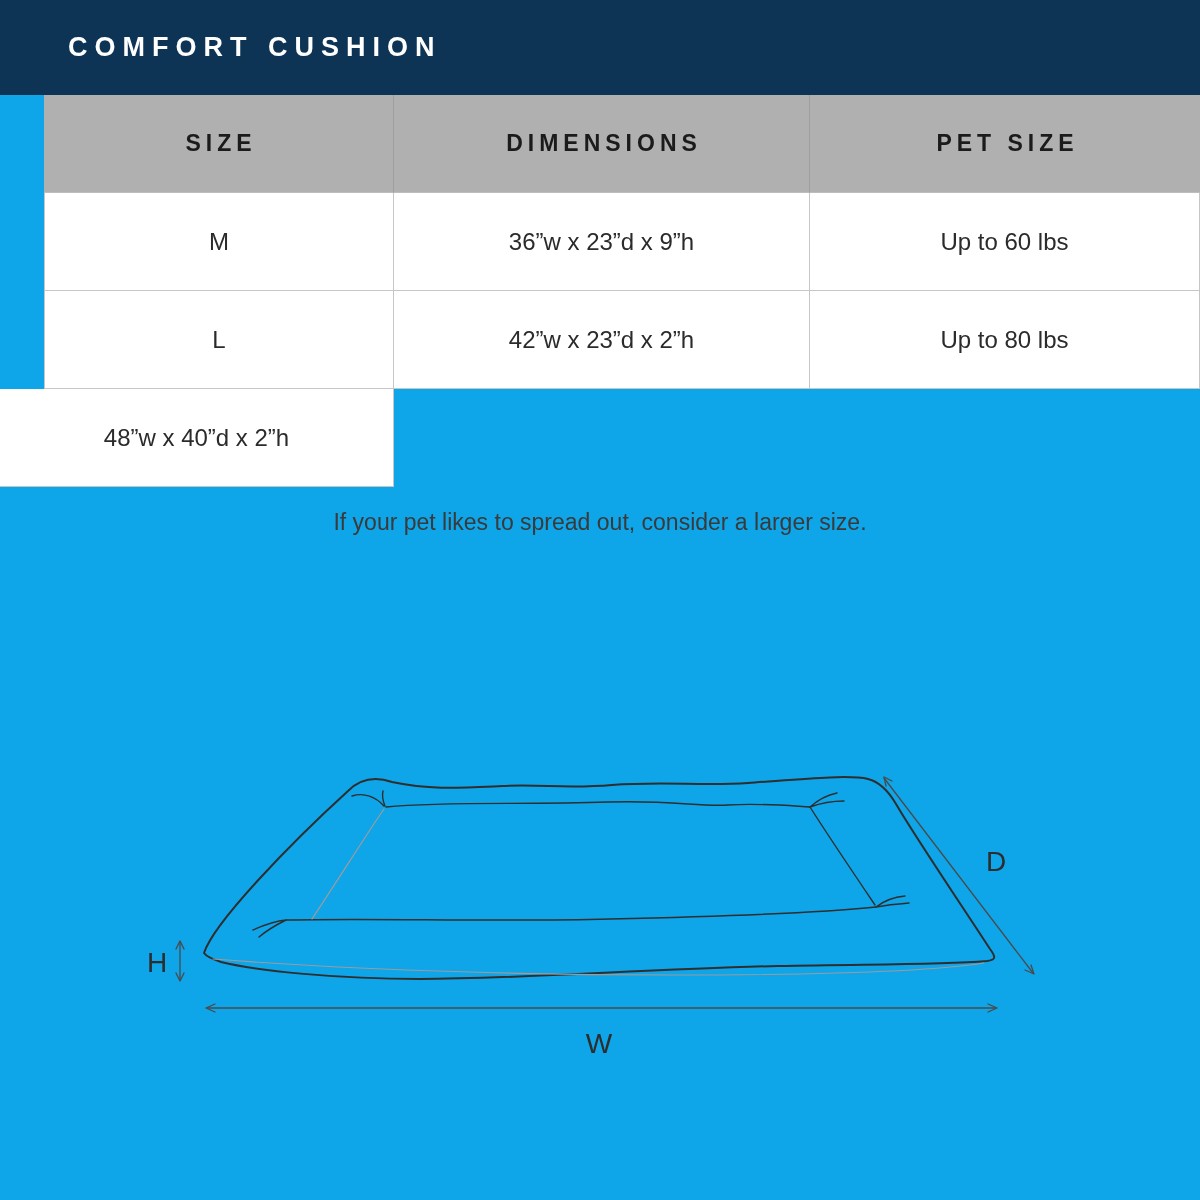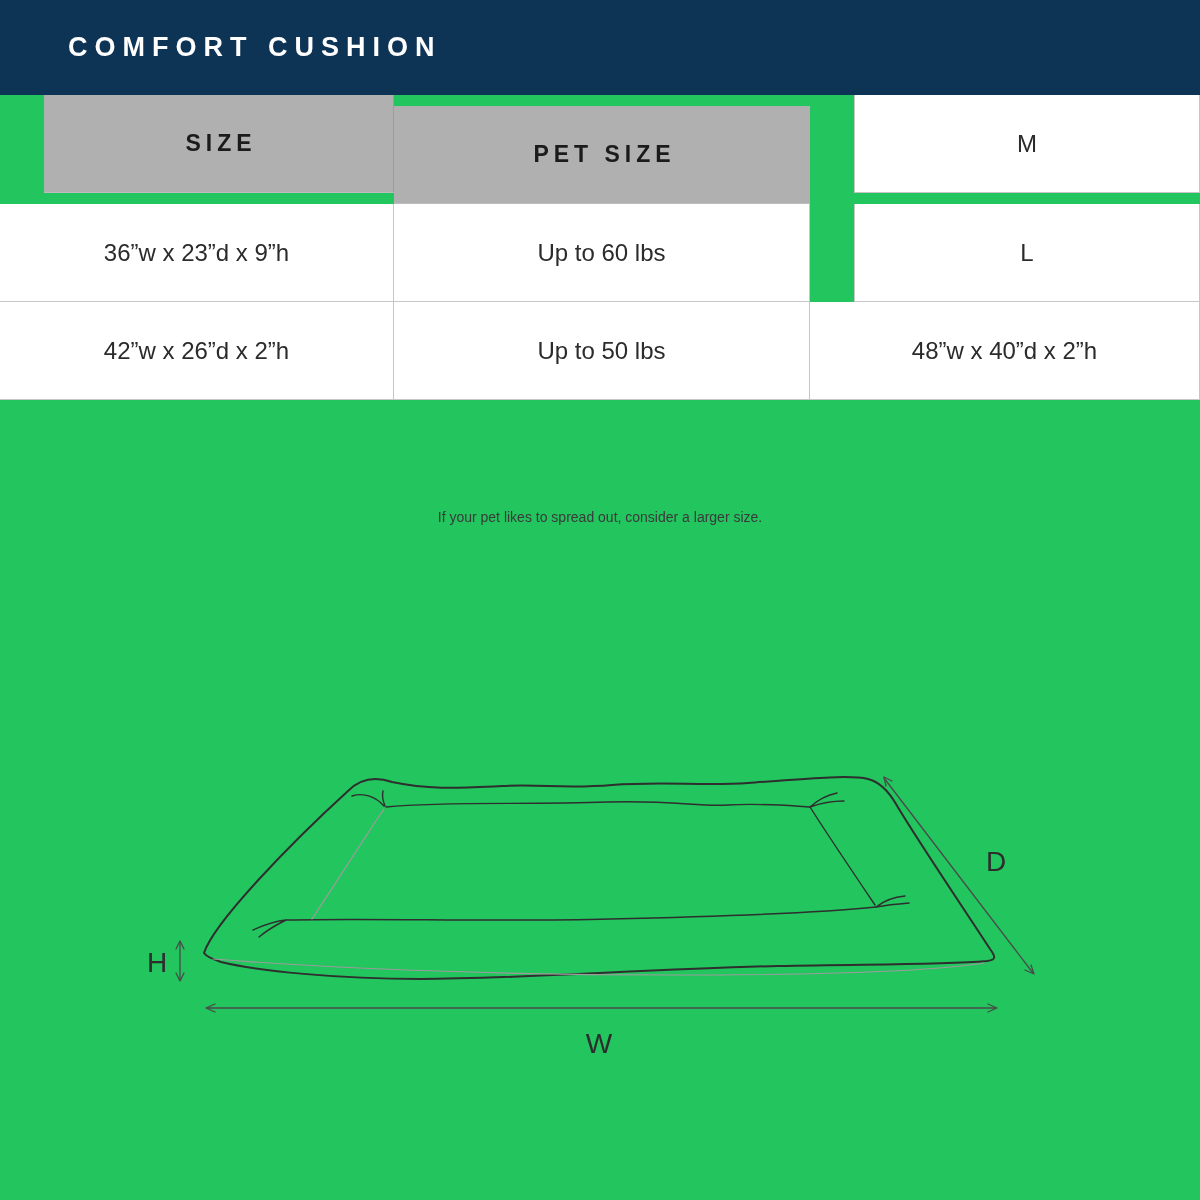--- a/index.html
+++ b/index.html
@@ -5,21 +5,21 @@
   html, body {
     margin: 0;
     padding: 0;
     background: #ffffff;
     font-family: "Liberation Sans", sans-serif;
   }
   .page {
     position: relative;
     width: 1200px;
     height: 1200px;
-    background: #22c55e;
+    background: #0ea5e9;
     overflow: hidden;
   }
   
   .titlebar {
     position: absolute;
     left: 0; top: 0;
     width: 1200px; height: 95px;
     background: #0d3355;
     display: flex;
     align-items: center;
@@ -58,28 +58,28 @@
     background: #b0b0b0;
     color: #1b1b1b;
     font-weight: bold;
     font-size: 23px;
     letter-spacing: 5px;
     padding-left: 5px; 
     border-right: 1px solid #9d9d9d;
     border-bottom: 1px solid #bdbdbd;
   }
   .cell.head.first-col { border-left: none; }
-  .cell.head.last-col { border-right: none; margin-top: 11px; }
+  .cell.head.last-col { border-right: none; }
   
   .note {
     position: absolute;
     left: 0; top: 509px;
     width: 1200px;
     text-align: center;
-    font-size: 14px;
+    font-size: 23px;
     color: #3a3a3a;
   }
   
   .diagram-svg {
     position: absolute;
     left: 0; top: 0;
     width: 1200px; height: 1200px;
   }
   .sketch {
     fill: none;
@@ -108,29 +108,30 @@
 
 <div class="page">
 
   <div class="titlebar">
     <div class="title">COMFORT CUSHION</div>
   </div>
 
   <div class="size-table">
 
     <div class="cell head first-col">SIZE</div>
+    <div class="cell head">DIMENSIONS</div>
     <div class="cell head last-col">PET SIZE</div>
 
     <div class="cell first-col">M</div>
     <div class="cell">36”w x 23”d x 9”h</div>
     <div class="cell">Up to 60 lbs</div>
 
     <div class="cell first-col">L</div>
-    <div class="cell">42”w x 26”d x 2”h</div>
-    <div class="cell">Up to 50 lbs</div>
+    <div class="cell">42”w x 23”d x 2”h</div>
+    <div class="cell">Up to 80 lbs</div>
 
     <div class="cell">48”w x 40”d x 2”h</div>
   </div>
 
   <div class="note">If your pet likes to spread out, consider a larger size.</div>
 
   <svg class="diagram-svg" viewBox="0 0 1200 1200" aria-hidden="true">
 
     <path class="sketch" d="
       M 204 953

